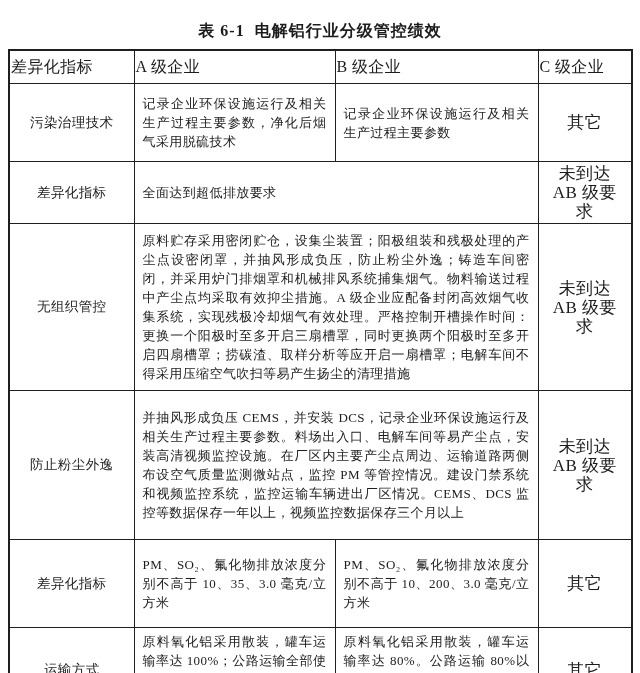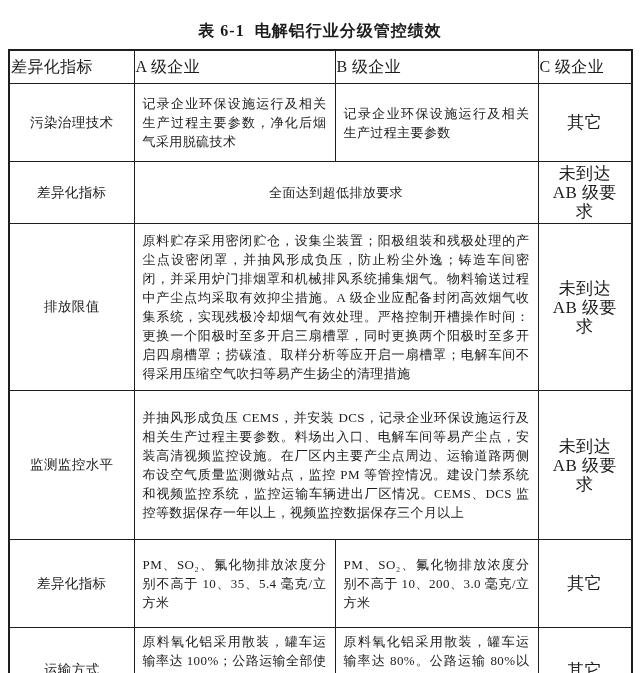--- a/index.html
+++ b/index.html
@@ -56,21 +56,20 @@
     padding: 2px 16px;
     font-size: 13.5px;
   }
   td.body {
     text-align: justify;
     vertical-align: middle;
     padding: 4px 8px;
     line-height: 19px;
   }
   td.body.center {
-    text-align: center;
   }
   td.ccell {
     text-align: center;
     vertical-align: middle;
     padding: 2px 8px;
     line-height: 19px;
     font-size: 17px;
   }
   tr.r-head { height: 32px; }
   tr.r1 { height: 78px; }
@@ -108,32 +107,32 @@
         <td class="body">记录企业环保设施运行及相关生产过程主要参数，净化后烟气采用脱硫技术</td>
         <td class="body">记录企业环保设施运行及相关生产过程主要参数</td>
         <td class="ccell">其它</td>
       </tr>
       <tr class="r2">
         <td class="ind">差异化指标</td>
         <td class="body center" colspan="2">全面达到超低排放要求</td>
         <td class="ccell">未到达 AB 级要求</td>
       </tr>
       <tr class="r3">
-        <td class="ind">排放限值</td>
+        <td class="ind">无组织管控</td>
         <td class="body" colspan="2">原料贮存采用密闭贮仓，设集尘装置；阳极组装和残极处理的产尘点设密闭罩，并抽风形成负压，防止粉尘外逸；铸造车间密闭，并采用炉门排烟罩和机械排风系统捕集烟气。物料输送过程中产尘点均采取有效抑尘措施。A 级企业应配备封闭高效烟气收集系统，实现残极冷却烟气有效处理。严格控制开槽操作时间：更换一个阳极时至多开启三扇槽罩，同时更换两个阳极时至多开启四扇槽罩；捞碳渣、取样分析等应开启一扇槽罩；电解车间不得采用压缩空气吹扫等易产生扬尘的清理措施</td>
         <td class="ccell">未到达 AB 级要求</td>
       </tr>
       <tr class="r4">
-        <td class="ind">监测监控水平</td>
+        <td class="ind">防止粉尘外逸</td>
         <td class="body" colspan="2">并抽风形成负压 CEMS，并安装 DCS，记录企业环保设施运行及相关生产过程主要参数。料场出入口、电解车间等易产尘点，安装高清视频监控设施。在厂区内主要产尘点周边、运输道路两侧布设空气质量监测微站点，监控 PM 等管控情况。建设门禁系统和视频监控系统，监控运输车辆进出厂区情况。CEMS、DCS 监控等数据保存一年以上，视频监控数据保存三个月以上</td>
         <td class="ccell">未到达 AB 级要求</td>
       </tr>
       <tr class="r5">
         <td class="ind">差异化指标</td>
-        <td class="body">PM、SO₂、氟化物排放浓度分别不高于 10、35、5.4 毫克/立方米</td>
+        <td class="body">PM、SO₂、氟化物排放浓度分别不高于 10、35、3.0 毫克/立方米</td>
         <td class="body">PM、SO₂、氟化物排放浓度分别不高于 10、200、3.0 毫克/立方米</td>
         <td class="ccell">其它</td>
       </tr>
       <tr class="r6">
         <td class="ind">运输方式</td>
         <td class="body">原料氧化铝采用散装，罐车运输率达 100%；公路运输全部使用国五及以上重型载货车辆（含燃气）运输</td>
         <td class="body">原料氧化铝采用散装，罐车运输率达 80%。公路运输 80%以上使用国五及以上重型载货车辆（含燃气）运输</td>
         <td class="ccell">其它</td>
       </tr>
     </tbody>

